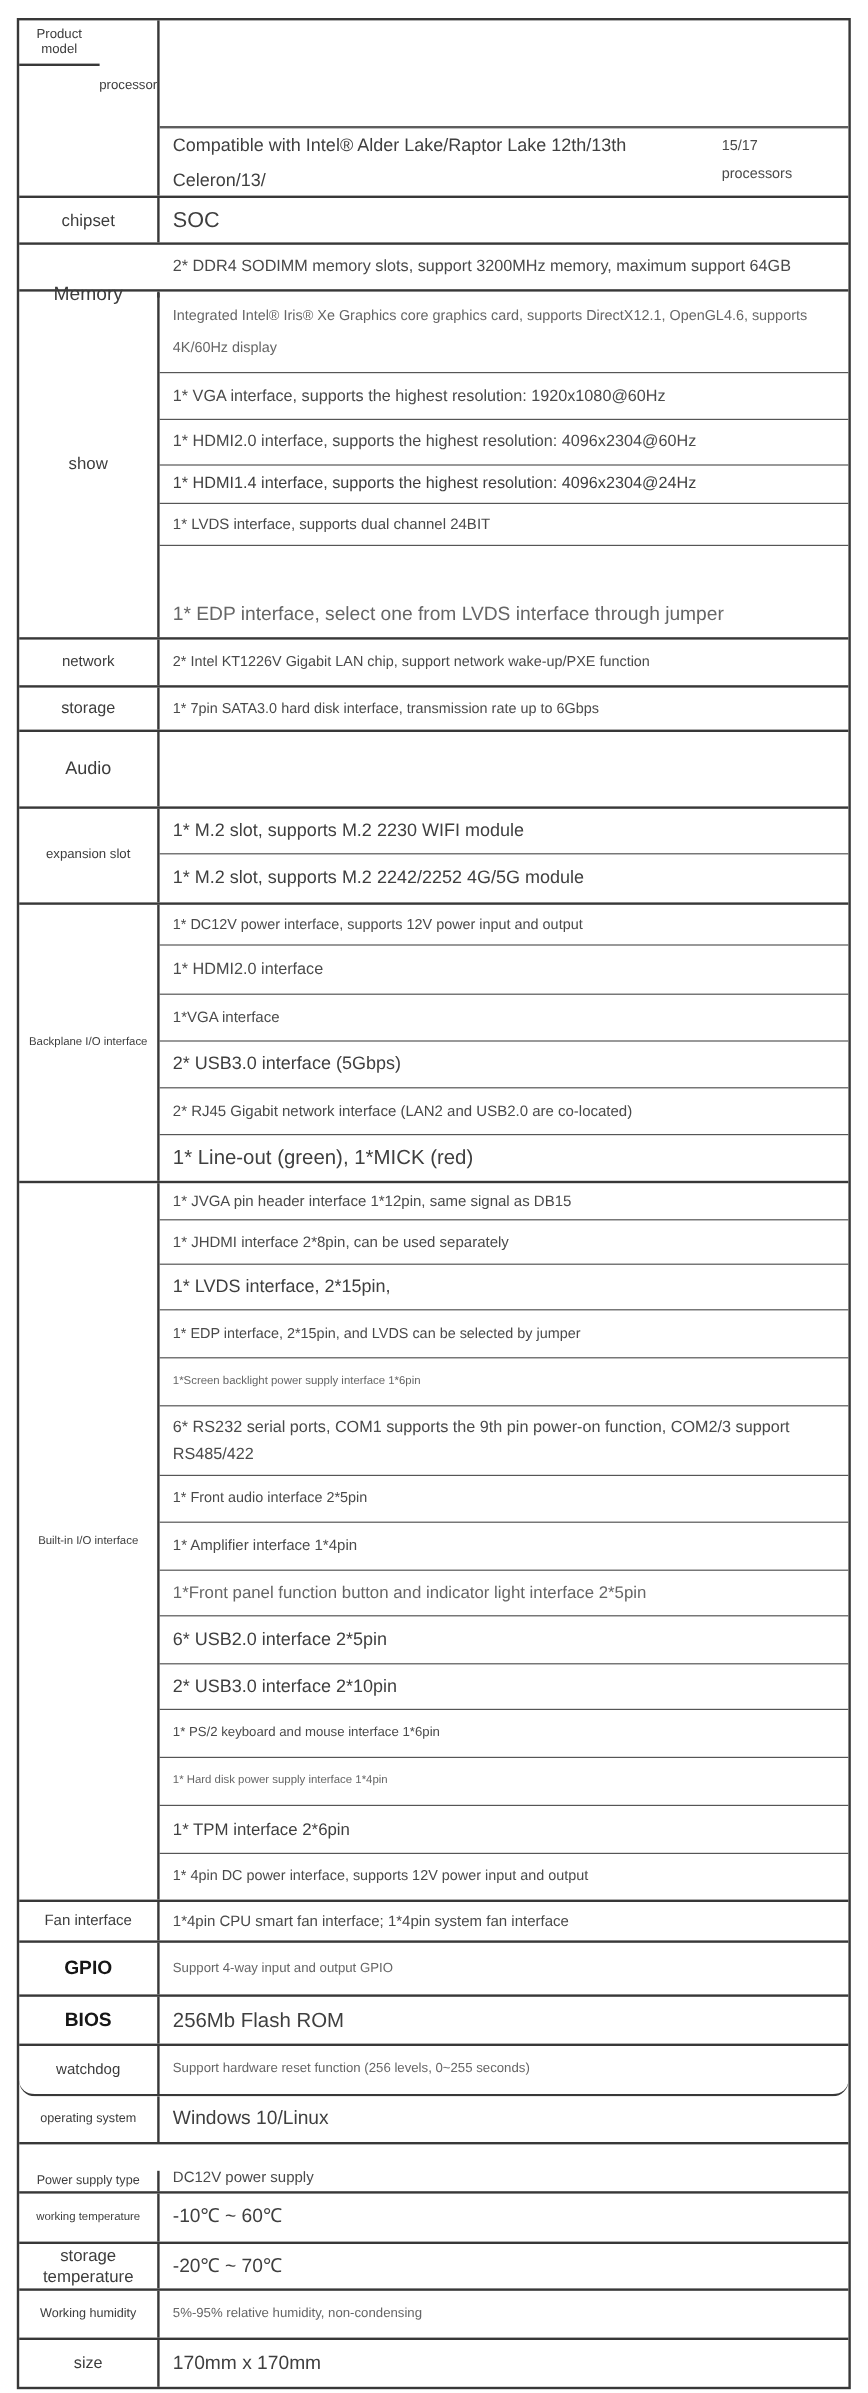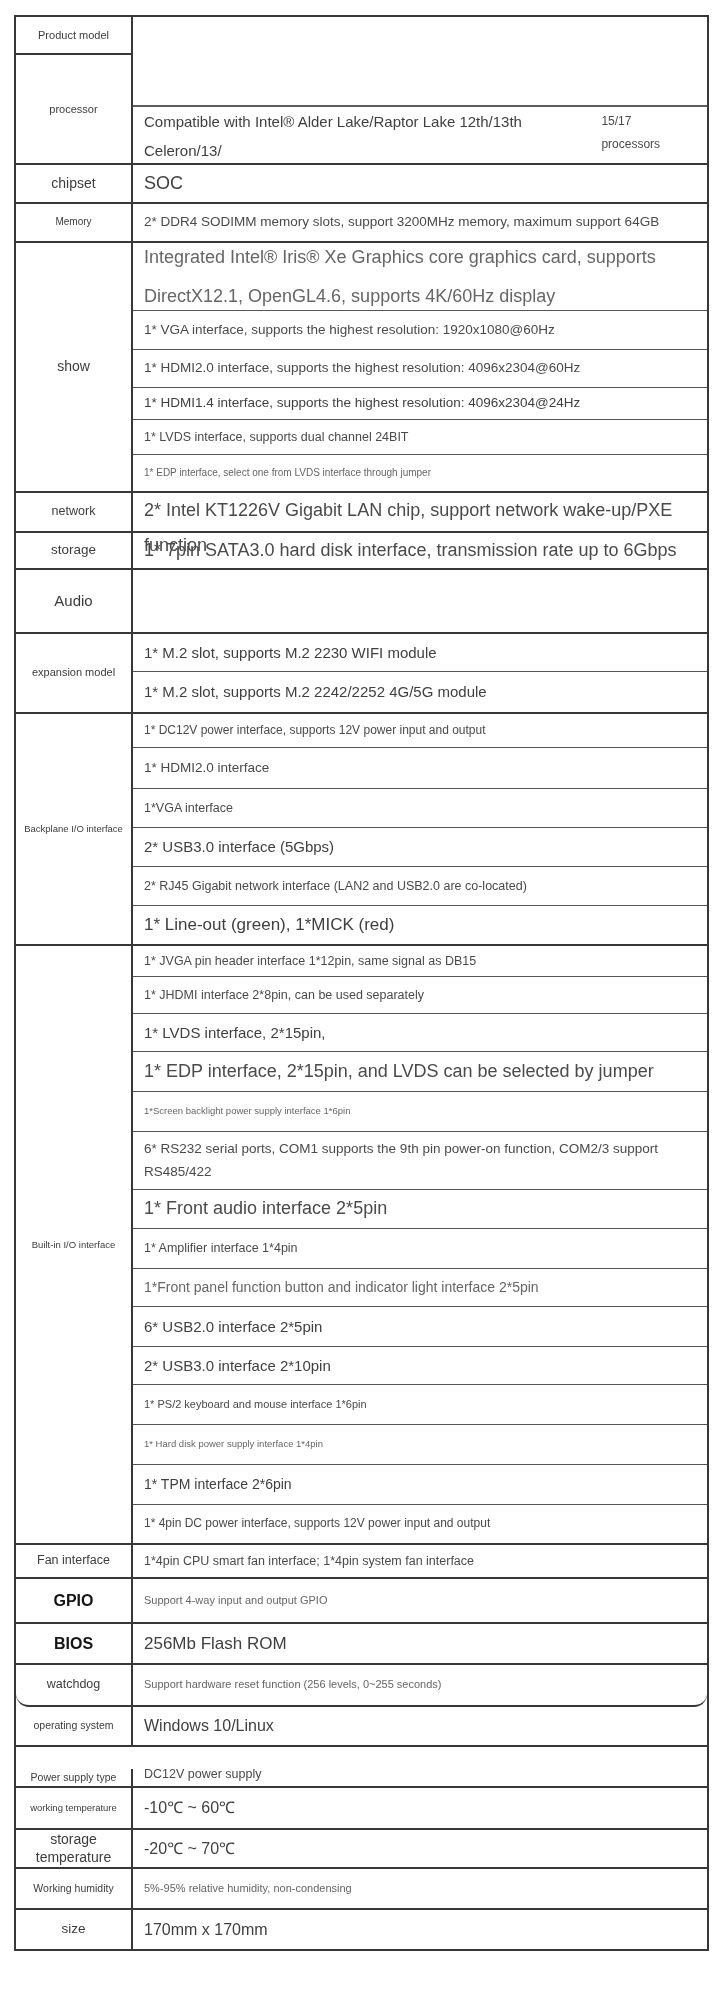--- a/index.html
+++ b/index.html
@@ -1,32 +1,32 @@
 <!DOCTYPE html>
 <html><head>
 <meta charset="utf-8">
 <style>
   html,body{margin:0;padding:0;background:#ffffff;}
   body{width:723px;height:1994px;position:relative;font-family:"Liberation Sans",sans-serif;color:#4a4a4a;}
   .spec-table{position:absolute;left:14px;top:15px;width:695px;border:2px solid #383838;box-sizing:border-box;background:#fff;}
   .sec{display:flex;border-bottom:2px solid #383838;}
   .sec:last-child{border-bottom:none;}
   .sec-label{flex:0 0 117px;width:117px;border-right:2px solid #383838;display:flex;align-items:center;justify-content:center;text-align:center;color:#3c3c3c;box-sizing:border-box;padding:2px 4px;line-height:1.25;}
-  .sec-left{flex:0 0 117px;width:117px;border-right:2px solid #383838;display:flex;flex-direction:column;box-sizing:border-box;}
+  .sec-left{flex:0 0 117px;width:117px;border-right:2px solid #383838;display:flex;flex-direction:row;box-sizing:border-box;}
   .sec-left .lbl{display:flex;align-items:center;justify-content:center;text-align:center;color:#3c3c3c;box-sizing:border-box;}
   .sec-body{flex:1;display:flex;flex-direction:column;min-width:0;}
   .cell{display:flex;align-items:center;padding:0 14px 0 11px;border-bottom:1.5px solid #565656;box-sizing:border-box;line-height:1.95;}
   .sec-body .cell:last-child{border-bottom:none;}
   .single{flex:1;}
   .bold{font-weight:bold;color:#161616;}
   .dim{color:#666;}
   .dk{color:#3f3f3f;}
   .fs9{font-size:9.5px;}  .fs10{font-size:14px;}  .fs105{font-size:10.5px;}
-  .fs11{font-size:11px;}  .fs115{font-size:10px;} .fs12{font-size:12px;}
-  .fs125{font-size:12.5px;} .fs13{font-size:18px;}  .fs135{font-size:13.5px;}
+  .fs11{font-size:11px;}  .fs115{font-size:16px;margin-top:40px;} .fs12{font-size:12px;}
+  .fs125{font-size:12.5px;} .fs13{font-size:12px;}  .fs135{font-size:13.5px;}
   .fs14{font-size:14px;}  .fs15{font-size:15px;}  .fs16{font-size:16px;}
   .fs17{font-size:17px;}  .fs18{font-size:18px;}
   .two-line{line-height:2.15;}
   .proc-cell{flex-direction:row;align-items:flex-start;justify-content:center;}
   .proc-cell .l2{margin-top:3px;}
 </style>
 </head>
 <body>
 
 <div class="spec-table">
@@ -83,21 +83,21 @@
     <div class="sec-body">
       <div class="cell fs13" style="height:35px;">1* 7pin SATA3.0 hard disk interface, transmission rate up to 6Gbps</div>
     </div>
   </div>
 
   <div class="sec" style="height:62px;">
     <div class="sec-label fs15">Audio</div>
   </div>
 
   <div class="sec">
-    <div class="sec-label fs11">expansion model</div>
+    <div class="sec-label fs11">expansion slot</div>
     <div class="sec-body">
       <div class="cell fs15 dk" style="height:38px;">1* M.2 slot, supports M.2 2230 WIFI module</div>
       <div class="cell fs15 dk" style="height:40px;">1* M.2 slot, supports M.2 2242/2252 4G/5G module</div>
     </div>
   </div>
 
   <div class="sec">
     <div class="sec-label fs9">Backplane I/O interface</div>
     <div class="sec-body">
       <div class="cell fs12" style="height:34px;">1* DC12V power interface, supports 12V power input and output</div>

